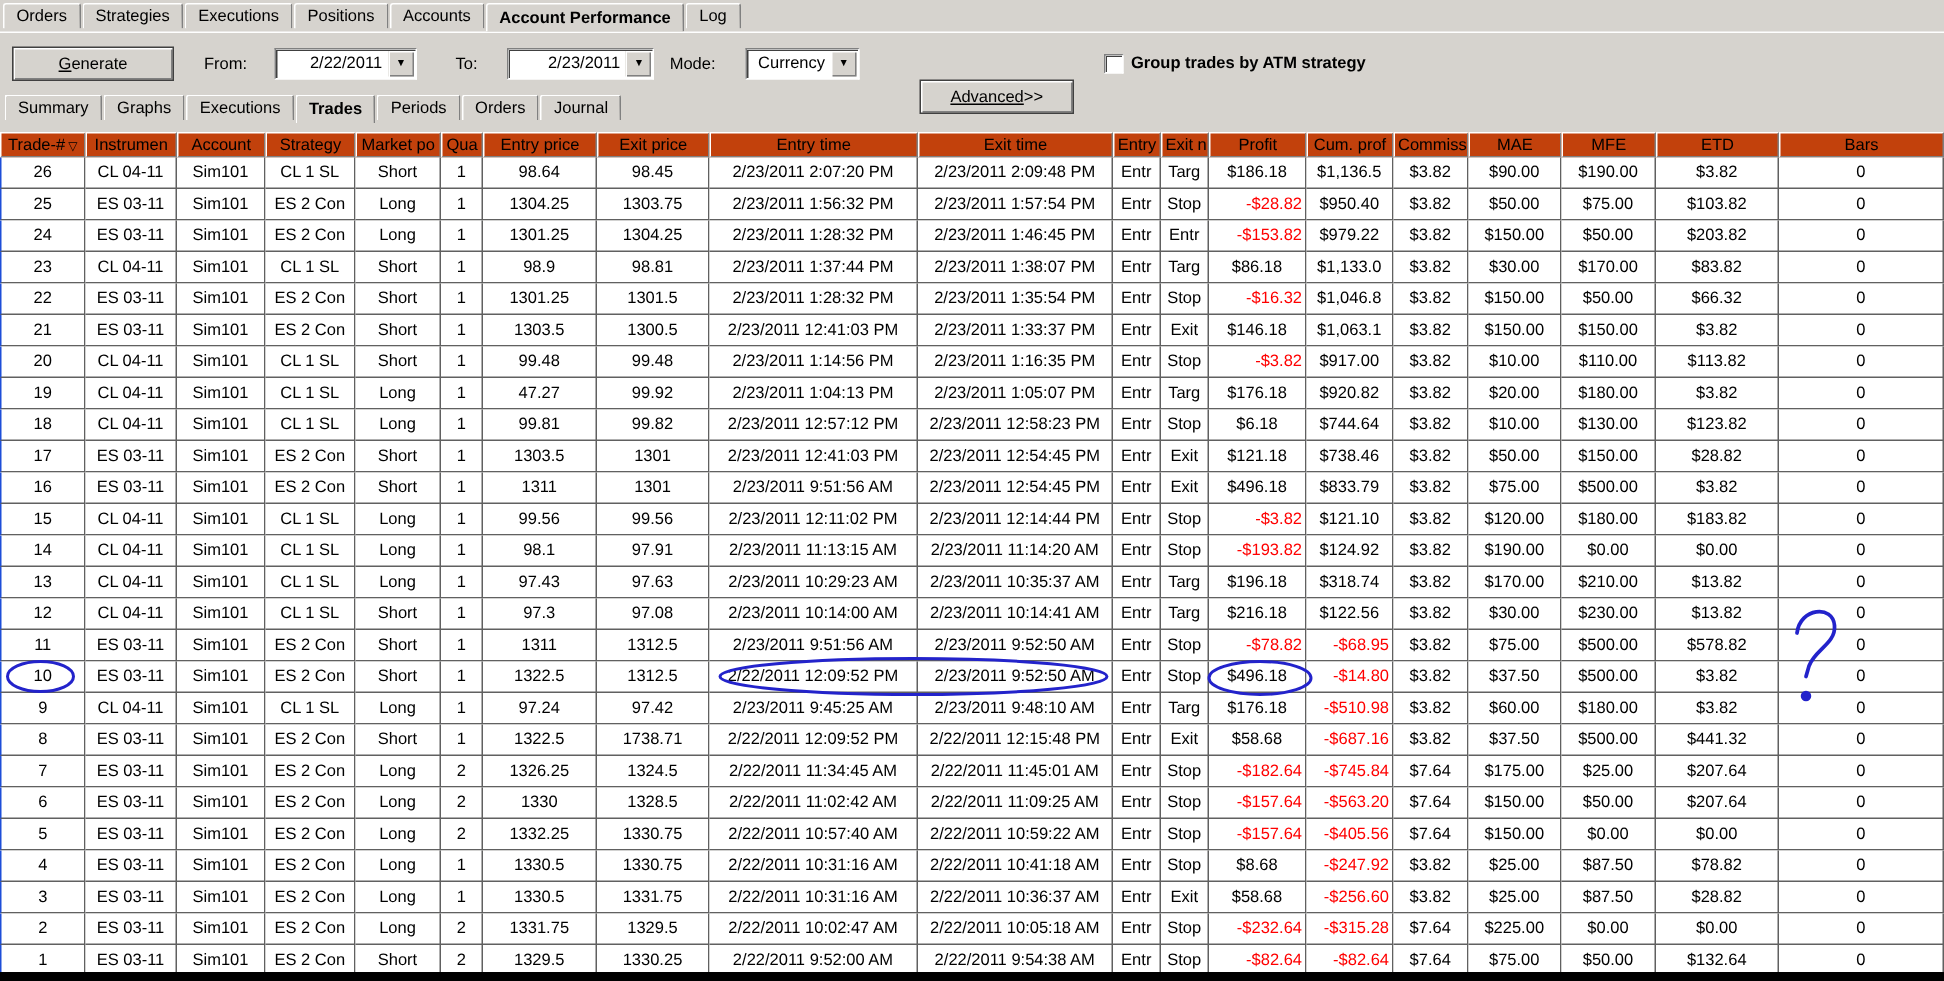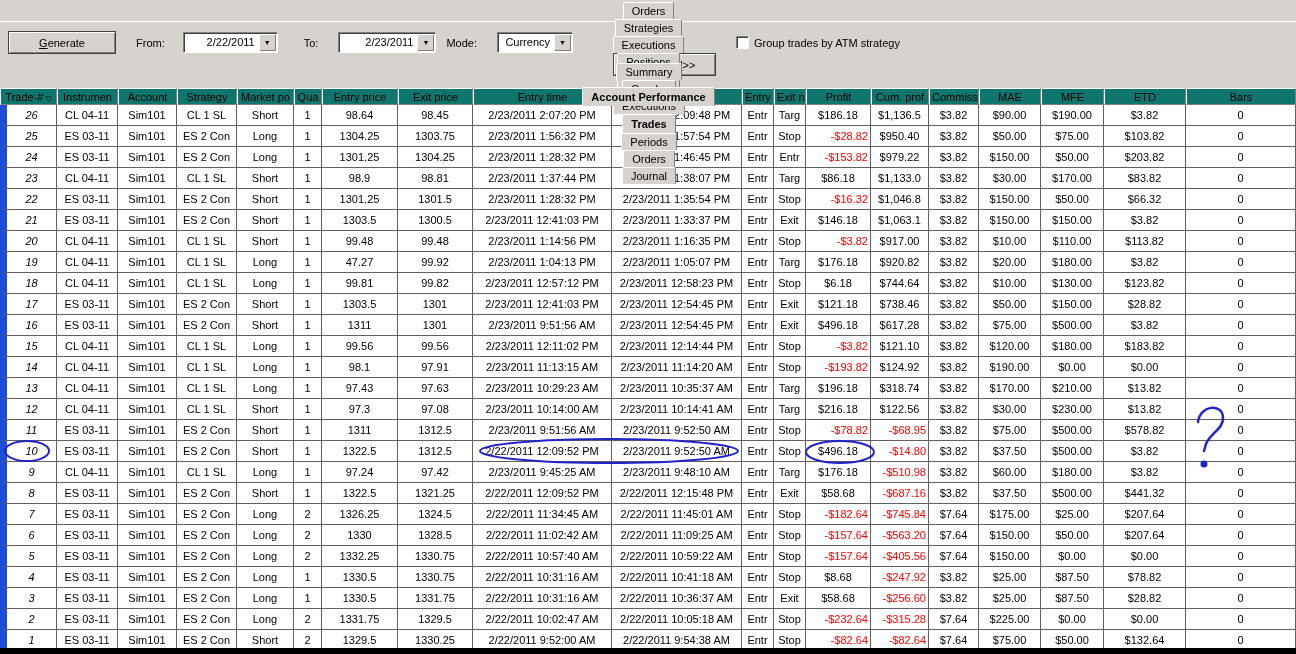--- a/index.html
+++ b/index.html
@@ -2,21 +2,21 @@
 <html><head>
 <meta charset="utf-8">
 <style>
   * { box-sizing: border-box; }
   html, body { margin:0; padding:0; }
   body {
     width:1296px; height:654px; overflow:hidden; position:relative;
     background:#d6d3ce; color:#000;
     font-family:"Liberation Sans","DejaVu Sans",sans-serif; font-size:11px;
   }
-  .tab-bar { display:flex; align-items:center;flex-direction:column; }
+  .tab-bar { display:flex; align-items:flex-start; }
   .top-tab-bar { height:21px; padding:2px 0 0 2px; }
   .sub-tab-bar { height:22px; padding:0 0 0 3px; }
   .tab {
     height:17px; line-height:16px; padding:0 8px; margin-right:1px;
     background:#d6d3ce;
     border:1px solid; border-color:#fff #808080 #808080 #fff;
     border-bottom:none; border-radius:2px 2px 0 0;
     white-space:nowrap; cursor:default; position:relative;
   }
   .tab.active { font-weight:bold; height:19px; line-height:18px; z-index:2; }
@@ -36,40 +36,40 @@
     border:1px solid; border-color:#808080 #fff #fff #808080;
     box-shadow: inset 1px 1px 0 #404040;
   }
   .combo-val { flex:1; padding:3px 3px 0 5px; white-space:nowrap; overflow:hidden;text-align:right; }
   .combo-btn {
     width:17px; margin:1px; background:#d6d3ce;
     box-shadow: inset 1px 1px 0 #fff, inset -1px -1px 0 #808080;
     display:flex; align-items:center; justify-content:center;
     font-size:7px; cursor:default;
   }
-  .checkbox-wrap { display:flex; align-items:center; margin-left:20px; }
+  .checkbox-wrap { display:flex; align-items:flex-start; margin-left:20px;font-weight:bold; }
   .checkbox {
     width:13px; height:13px; background:#fff; margin-right:5px;
     border:1px solid; border-color:#808080 #fff #fff #808080;
     box-shadow: inset 1px 1px 0 #404040;
   }
   .grid-wrap { margin-top:3px; }
   table { border-collapse:separate; border-spacing:0; table-layout:fixed; width:1296px; }
   th {
-    height:17px; background:#0f766e; font-weight:normal;
+    height:17px; background:#c2410c; font-weight:normal;
     border-top:1px solid #fff; border-left:1px solid #fff;
     border-right:1px solid #808080; border-bottom:1px solid #808080;
     padding:0 2px; text-align:center; white-space:nowrap; overflow:hidden;
   }
   td {
     height:21px; line-height:20px; background:#fff; padding:0 2px; text-align:center;
     border-right:1px solid #606060; border-bottom:1px solid #606060;
     white-space:nowrap; overflow:hidden;
   }
-  td:first-child { border-left:7px solid #1d4ed8;font-style:italic; }
+  td:first-child { border-left:1px solid #1d4ed8; }
   td.neg { color:#ff0000;text-align:right; }
   .sort-glyph { font-size:8px; margin-left:2px; }
   .bottom-strip { position:absolute; left:0; right:0; bottom:0; height:6px; background:#000; }
   .ink { position:absolute; left:0; top:0; pointer-events:none; z-index:5; }
 </style>
 </head>
 <body>
 
 <div class="top-tab-bar tab-bar">
     <div class="tab">Orders</div>
@@ -390,21 +390,21 @@
           <td>ES 2 Con</td>
           <td>Short</td>
           <td>1</td>
           <td>1311</td>
           <td>1301</td>
           <td>2/23/2011 9:51:56 AM</td>
           <td>2/23/2011 12:54:45 PM</td>
           <td>Entr</td>
           <td>Exit</td>
           <td>$496.18</td>
-          <td>$617.28</td>
+          <td>$833.79</td>
           <td>$3.82</td>
           <td>$75.00</td>
           <td>$500.00</td>
           <td>$3.82</td>
           <td>0</td>
         </tr>
         <tr>
           <td>15</td>
           <td>CL 04-11</td>
           <td>Sim101</td>
@@ -552,21 +552,21 @@
           <td>0</td>
         </tr>
         <tr>
           <td>8</td>
           <td>ES 03-11</td>
           <td>Sim101</td>
           <td>ES 2 Con</td>
           <td>Short</td>
           <td>1</td>
           <td>1322.5</td>
-          <td>1321.25</td>
+          <td>1738.71</td>
           <td>2/22/2011 12:09:52 PM</td>
           <td>2/22/2011 12:15:48 PM</td>
           <td>Entr</td>
           <td>Exit</td>
           <td>$58.68</td>
           <td class="neg">-$687.16</td>
           <td>$3.82</td>
           <td>$37.50</td>
           <td>$500.00</td>
           <td>$441.32</td>

